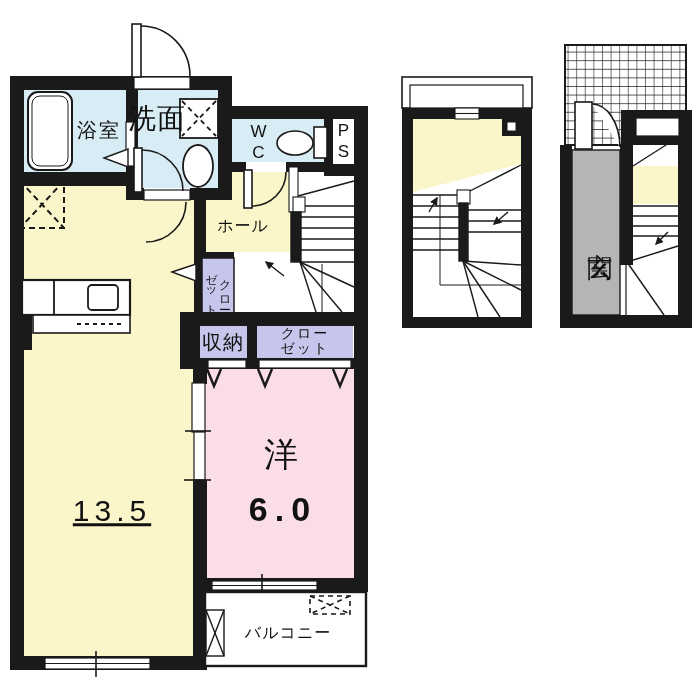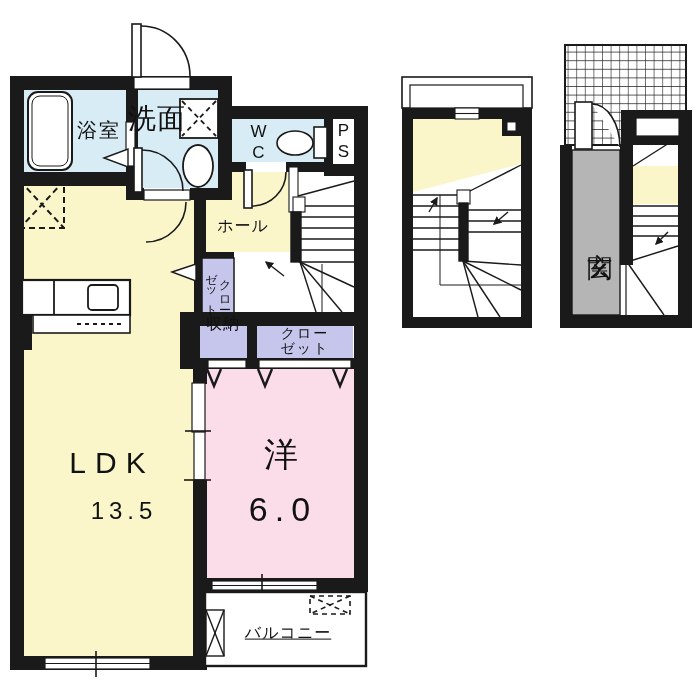--- a/index.html
+++ b/index.html
@@ -269,25 +269,24 @@
 
 <div class="lbl" style="left:99px;top:130px;font-size:20px;letter-spacing:2px;">浴室</div>
 <div class="lbl" style="left:157px;top:119px;font-size:28px;letter-spacing:1px;">洗面</div>
 <div class="lbl vtext" style="left:258px;top:143px;font-size:17px;transform:translate(-50%,-50%);">WC</div>
 <div class="lbl vtext" style="left:343px;top:142px;font-size:17px;">PS</div>
 <div class="lbl" style="left:243px;top:226px;font-size:16px;letter-spacing:1px;">ホール</div>
 <div class="lbl cols" style="left:218px;top:288px;font-size:12px;">
   <span class="vtext">ゼット</span>
   <span class="vtext">クロー</span>
 </div>
-<div class="lbl" style="left:223px;top:324px;font-size:16px;letter-spacing:1px;">収納</div>
+<div class="lbl" style="left:223px;top:342px;font-size:20px;letter-spacing:1px;">収納</div>
 <div class="lbl" style="left:305px;top:341px;font-size:14px;letter-spacing:2px;line-height:1.1;">
   <div>クロー</div>
   <div>ゼット</div>
 </div>
-<div class="lbl" style="left:112px;top:463px;font-size:30px;letter-spacing:9px;">LDK</div>
-<div class="lbl" style="left:124px;top:511px;font-size:24px;letter-spacing:5px;">13.5</div>
+<div class="lbl" style="left:112px;top:511px;font-size:30px;letter-spacing:5px;text-decoration:underline;">13.5</div>
 <div class="lbl" style="left:281px;top:455px;font-size:34px;">洋</div>
-<div class="lbl" style="left:283px;top:510px;font-size:34px;letter-spacing:7px;">6.0</div>
-<div class="lbl" style="left:288px;top:633px;font-size:16px;letter-spacing:1px;text-decoration:underline;">バルコニー</div>
+<div class="lbl" style="left:283px;top:510px;font-size:34px;letter-spacing:7px;font-weight:bold;">6.0</div>
+<div class="lbl" style="left:288px;top:633px;font-size:16px;letter-spacing:1px;">バルコニー</div>
 <div class="lbl vtext" style="left:600px;top:237px;font-size:25px;letter-spacing:4px;">玄関</div>
 
 </div>
 
 </body></html>

